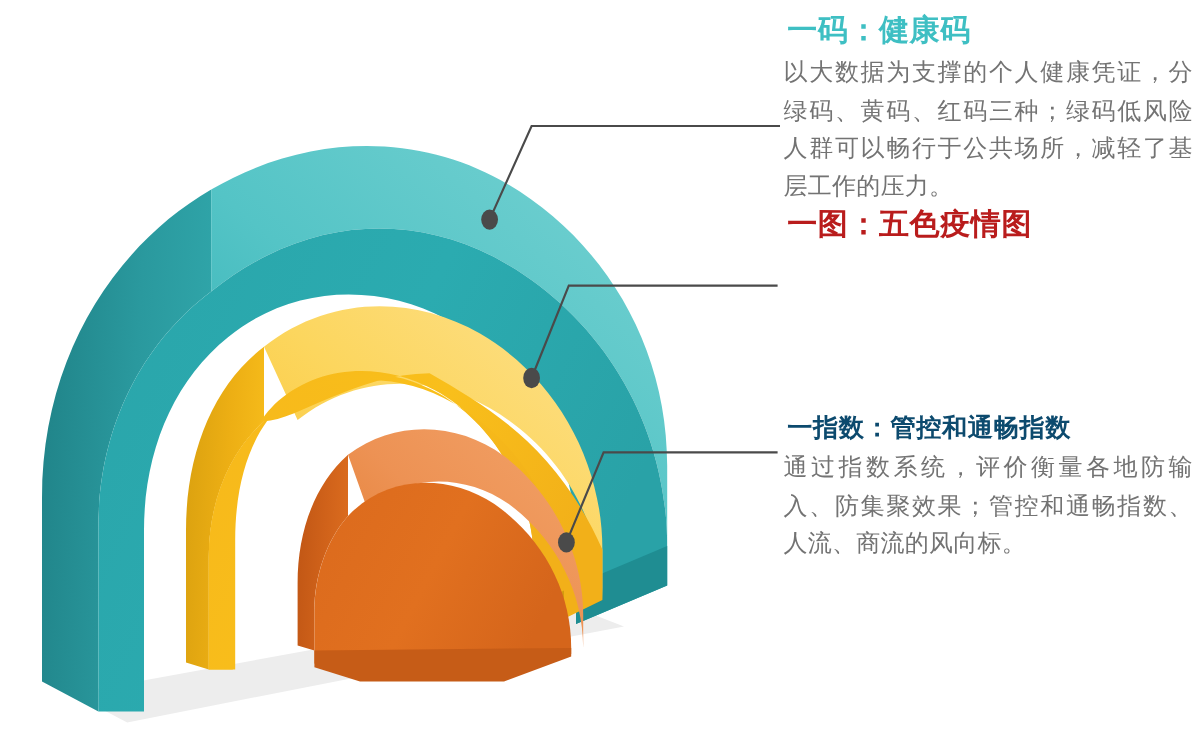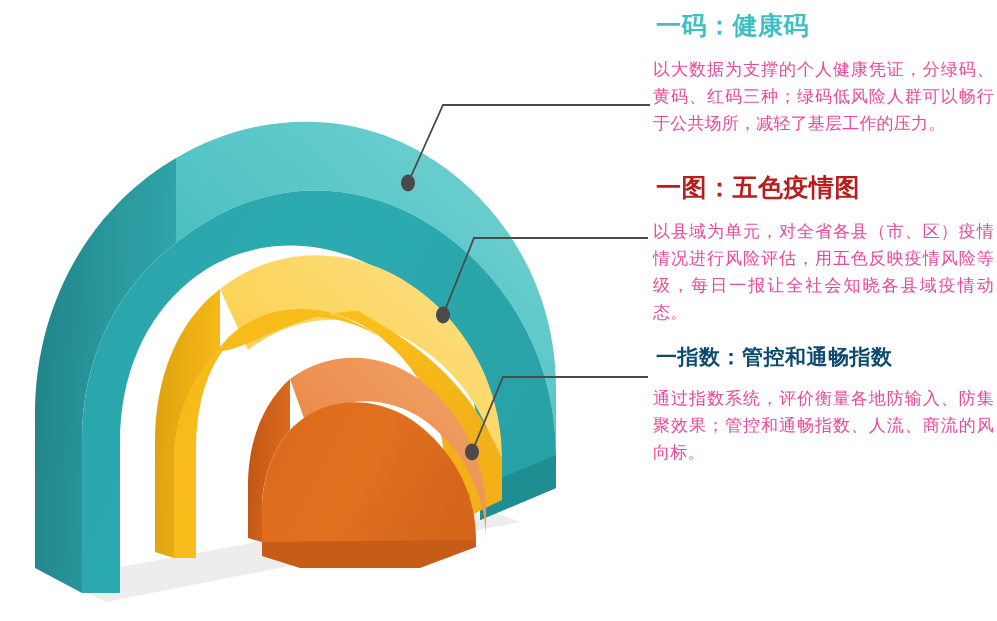--- a/index.html
+++ b/index.html
@@ -42,24 +42,24 @@
     line-height:1.25;
     letter-spacing:0.5px;
     margin:0 0 4px 6px;
     white-space:nowrap;
   }
   #callout-1 .callout-title{color:#3EBFC3;}
   #callout-2 .callout-title{color:#b91c1c;}
   #callout-3 .callout-title{color:#0c4a6e;font-size:21px;}
 
   .callout-body{
-    font-size:17px;
+    font-size:20px;
     line-height:1.58;
-    color:#ec4899;
-    margin:16px 0 0 3px;
+    color:#737373;
+    margin:5px 0 0 3px;
     text-align:justify;
     letter-spacing:0.2px;
   }
 </style>
 </head>
 <body>
 
 <div id="stage">
 
   <div id="graphic">
@@ -235,21 +235,20 @@
     </svg>
   </div>
 
   <div class="callout" id="callout-1">
     <div class="callout-title">一码：健康码</div>
     <div class="callout-body">以大数据为支撑的个人健康凭证，分绿码、黄码、红码三种；绿码低风险人群可以畅行于公共场所，减轻了基层工作的压力。</div>
   </div>
 
   <div class="callout" id="callout-2">
     <div class="callout-title">一图：五色疫情图</div>
-    <div class="callout-body">以县域为单元，对全省各县（市、区）疫情情况进行风险评估，用五色反映疫情风险等级，每日一报让全社会知晓各县域疫情动态。</div>
   </div>
 
   <div class="callout" id="callout-3">
     <div class="callout-title">一指数：管控和通畅指数</div>
     <div class="callout-body">通过指数系统，评价衡量各地防输入、防集聚效果；管控和通畅指数、人流、商流的风向标。</div>
   </div>
 
 </div>
 
 </body></html>

